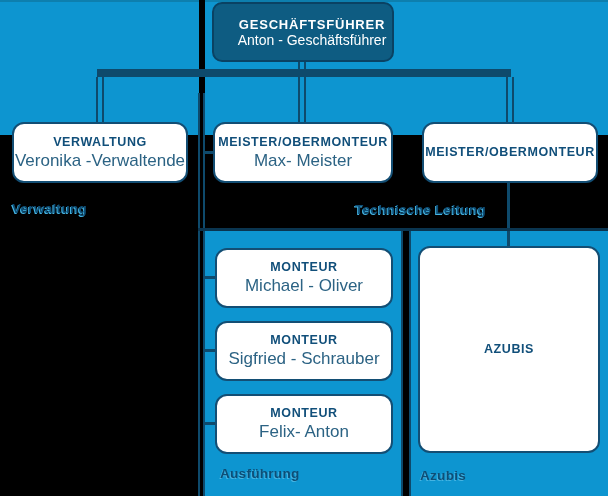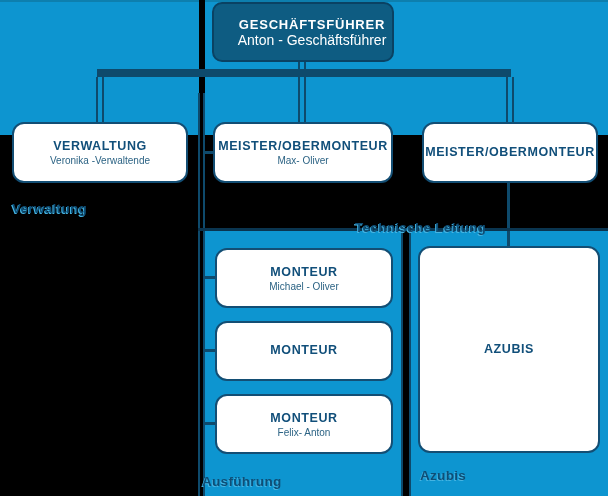--- a/index.html
+++ b/index.html
@@ -35,34 +35,34 @@
   
   .box{position:absolute;box-sizing:border-box;border-radius:12px;
        display:flex;flex-direction:column;align-items:center;justify-content:center;
        text-align:center;}
   .gf-box{left:212px;top:2px;width:182px;height:60px;background:#0e5c82;
           border:2px solid #0a4263;border-radius:10px;color:#fff;padding-left:18px;}
   .gf-box .t{font-weight:bold;font-size:13px;letter-spacing:0.8px;margin-bottom:2px;}
   .gf-box .l{font-size:14px;line-height:13.5px;}
   .white-box{background:#fff;border:2px solid #134e74;}
   .white-box .t{font-weight:bold;font-size:12.5px;letter-spacing:0.6px;color:#114f7a;margin-bottom:2px;}
-  .white-box .s{font-size:10px;color:#2c6384;}
+  .white-box .s{font-size:17px;color:#2c6384;}
   .b-verw{left:12px;top:122px;width:176px;height:61px;}
   .b-max{left:213px;top:122px;width:180px;height:61px;}
   .b-oliver{left:422px;top:122px;width:176px;height:61px;}
   .b-m1{left:215px;top:248px;width:178px;height:60px;}
   .b-m2{left:215px;top:321px;width:178px;height:60px;}
   .b-m3{left:215px;top:394px;width:178px;height:60px;}
   .b-azubis{left:418px;top:246px;width:182px;height:207px;}
   
   .rlabel{position:absolute;font-weight:bold;font-size:13.5px;letter-spacing:0.3px;
           color:#0e4e76;text-shadow:-1px 1px 0 #45b4e2;}
   .l-verw{left:12px;top:201px;}
-  .l-tech{left:355px;top:220px;}
-  .l-ausf{left:202px;top:466px;margin-top:8px;}
+  .l-tech{left:355px;top:202px;}
+  .l-ausf{left:220px;top:466px;}
   .l-azub{left:420px;top:468px;}
 </style>
 </head>
 <body>
 
 <div class="canvas">
 
   <div class="region verw"></div>
   <div class="region tech"></div>
   <div class="region ausf"></div>
@@ -86,32 +86,33 @@
     <div class="t">GESCHÄFTSFÜHRER</div>
     <div class="l">Anton - Geschäftsführer</div>
   </div>
 
   <div class="box white-box b-verw">
     <div class="t">VERWALTUNG</div>
     <div class="s">Veronika -Verwaltende</div>
   </div>
   <div class="box white-box b-max">
     <div class="t">MEISTER/OBERMONTEUR</div>
-    <div class="s">Max- Oliver</div>
+    <div class="s">Max- Meister</div>
   </div>
   <div class="box white-box b-oliver">
     <div class="t">MEISTER/OBERMONTEUR</div>
   </div>
 
   <div class="box white-box b-m1">
     <div class="t">MONTEUR</div>
     <div class="s">Michael - Oliver</div>
   </div>
   <div class="box white-box b-m2">
     <div class="t">MONTEUR</div>
+    <div class="s">Sigfried - Schrauber</div>
   </div>
   <div class="box white-box b-m3">
     <div class="t">MONTEUR</div>
     <div class="s">Felix- Anton</div>
   </div>
 
   <div class="box white-box b-azubis">
     <div class="t">AZUBIS</div>
   </div>
 

